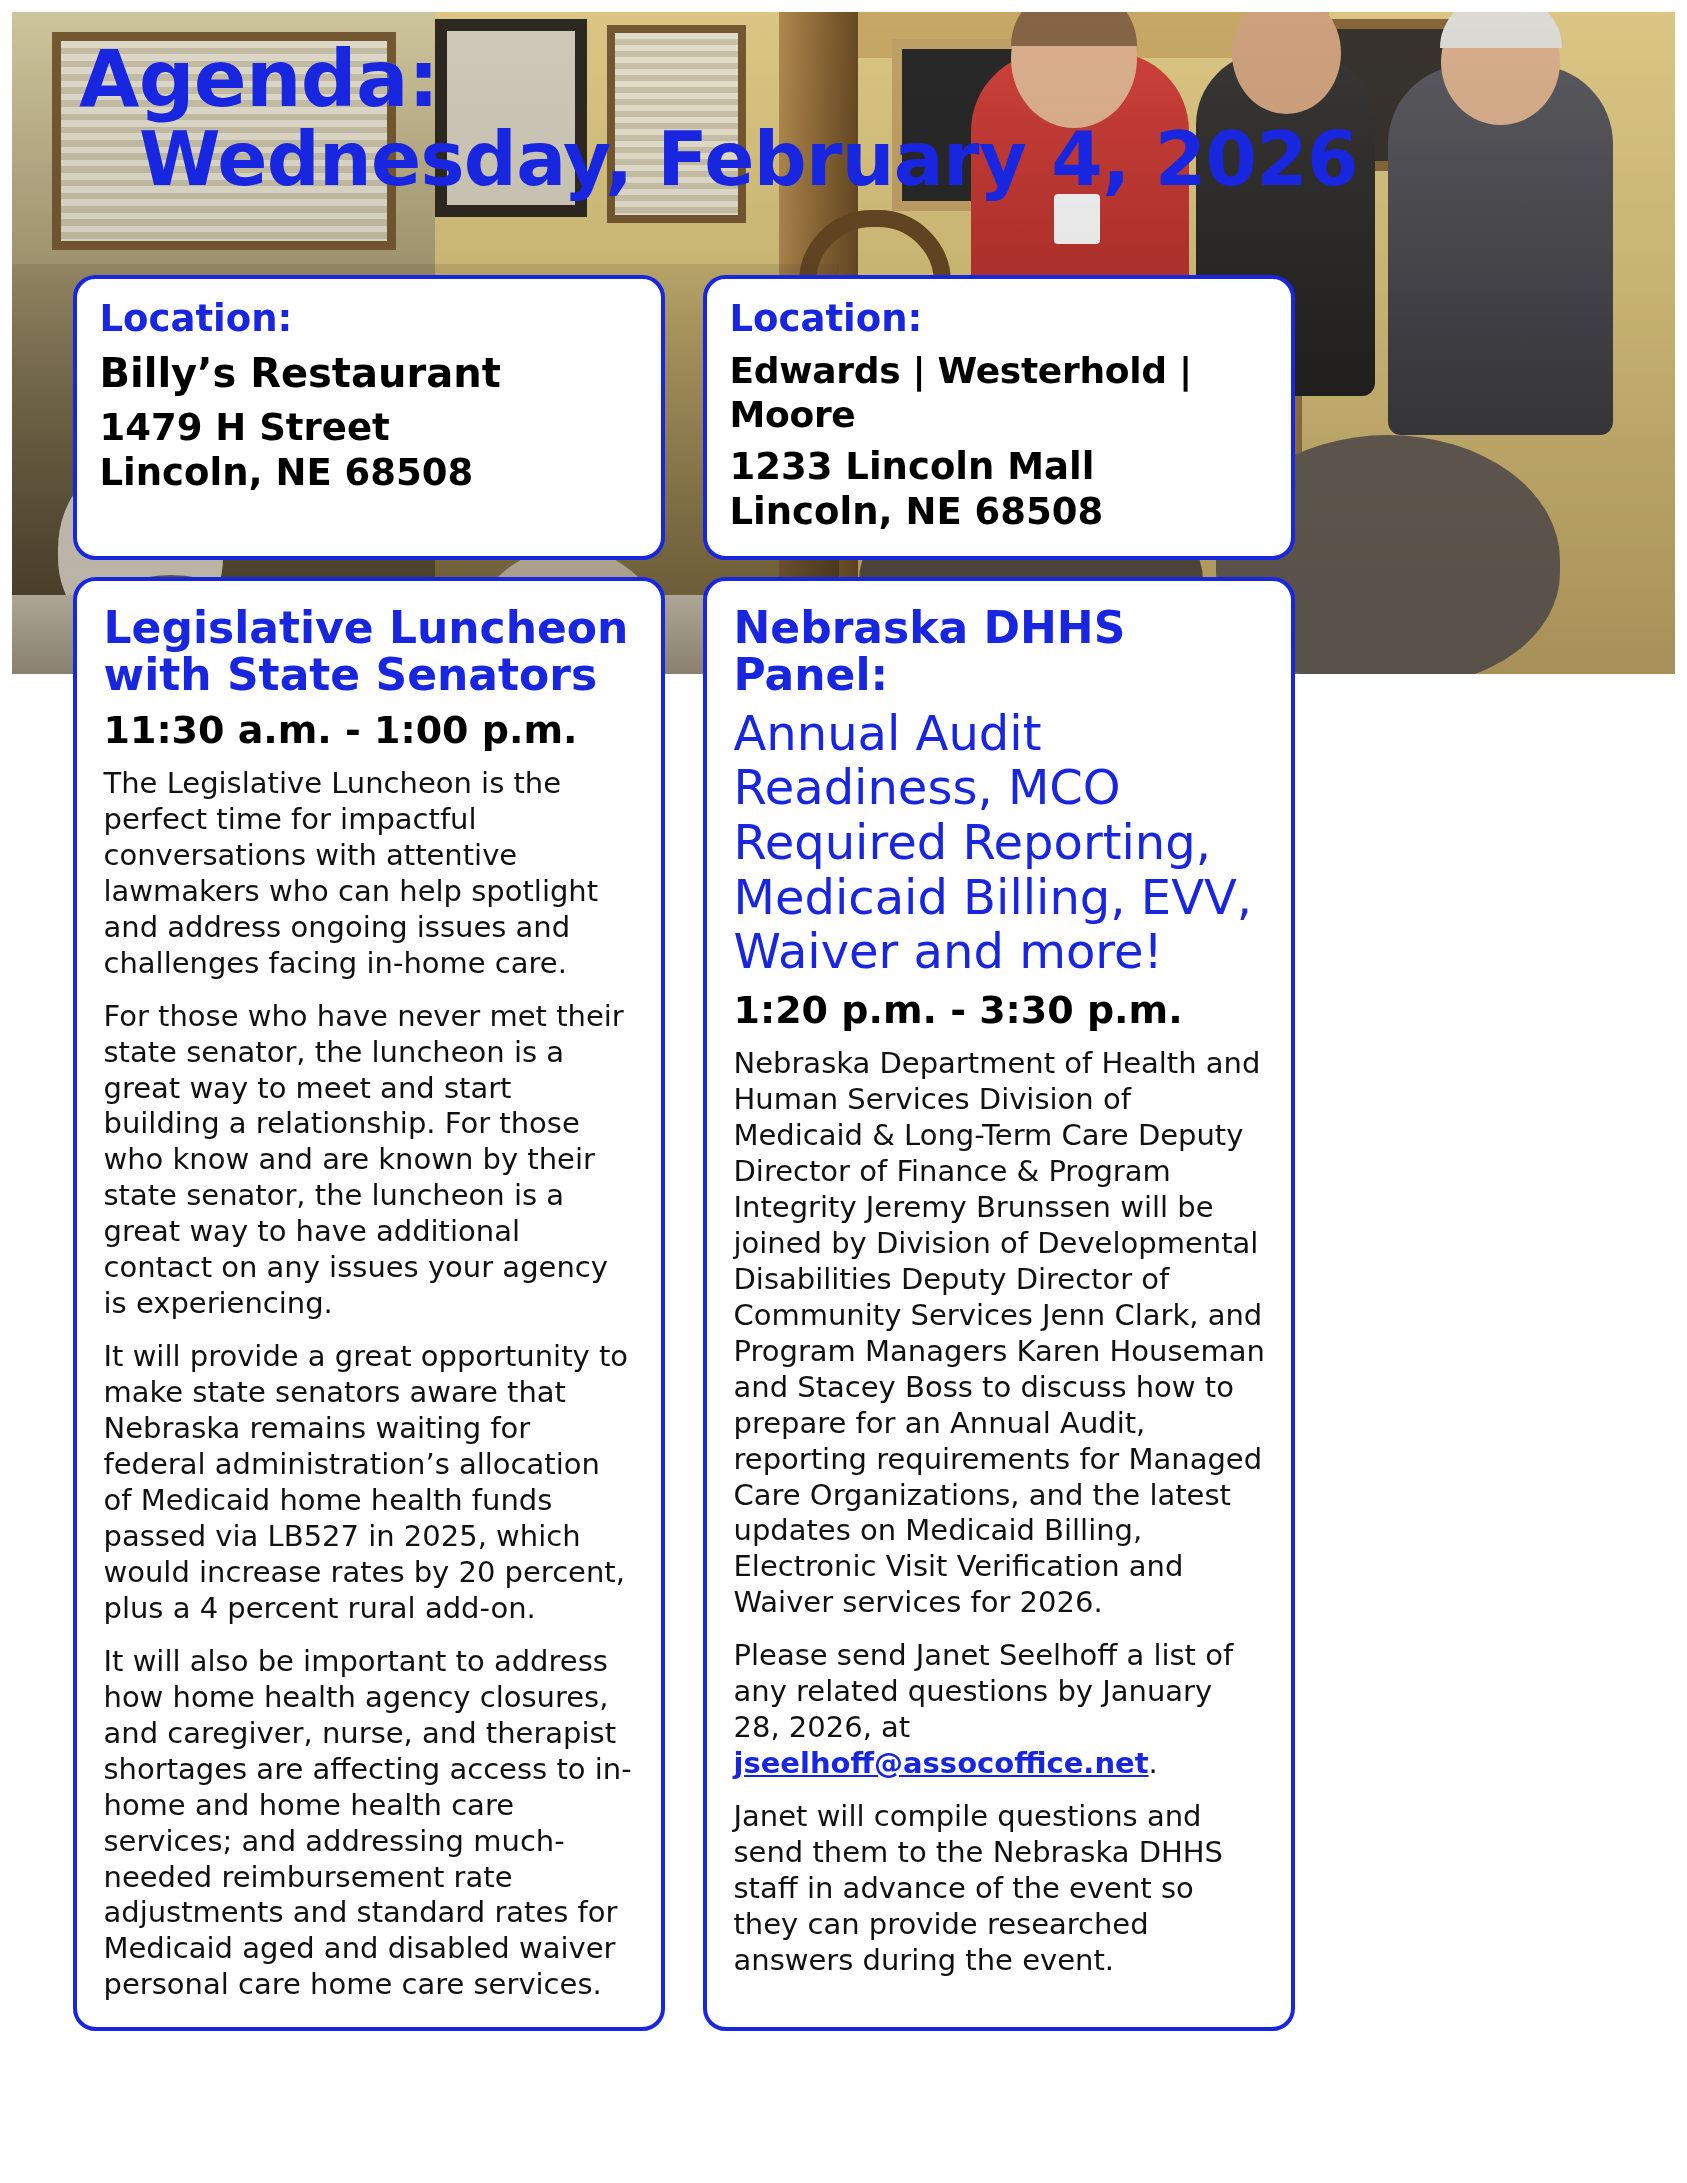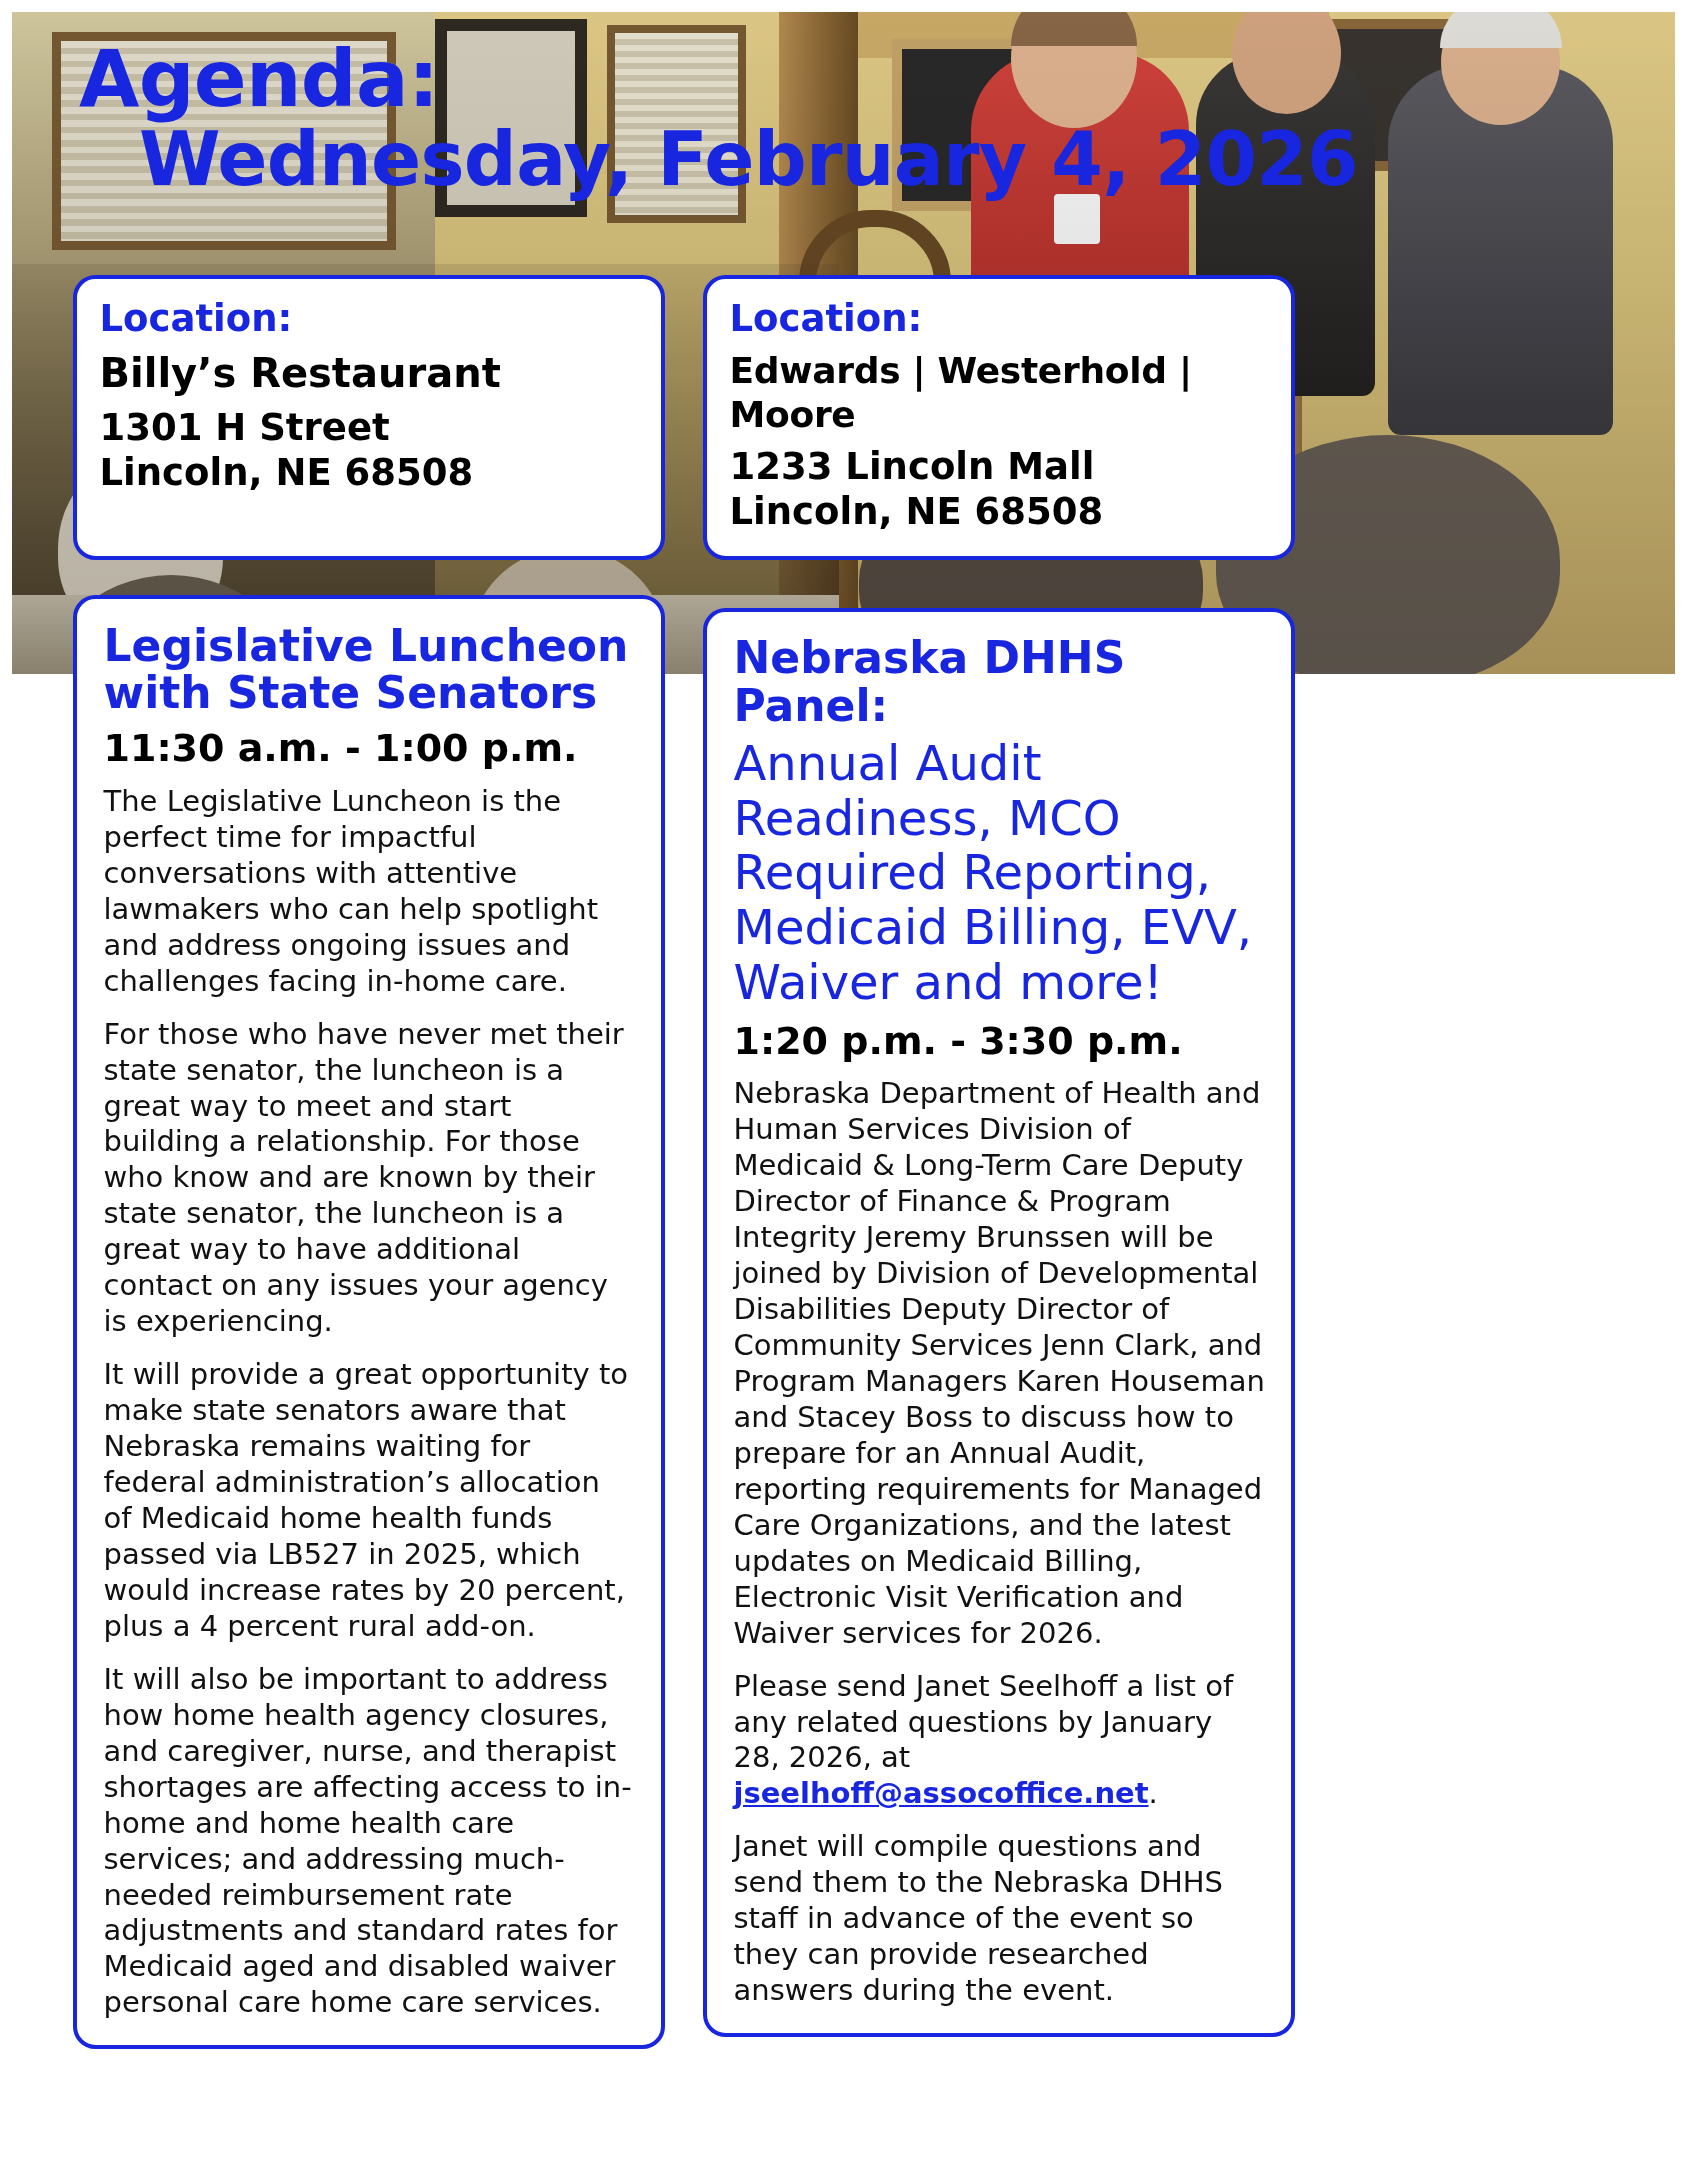--- a/index.html
+++ b/index.html
@@ -184,21 +184,21 @@
     left: 73px;
     top: 275px;
     width: 1222px;
     z-index: 6;
   }
   .row {
     display: flex;
     gap: 38px;
     align-items: stretch;
   }
-  .row.bottom { margin-top: 35px; align-items: center; }
+  .row.bottom { margin-top: 17px; }
 
   .card {
     background: #ffffff;
     border: 4.6px solid #1826e0;
     border-radius: 22.5px;
     box-sizing: border-box;
     flex: 1 1 0;
   }
   .card.loc { padding: 18.5px 22.5px 22.5px 22.5px; }
   .card.session { padding: 22.5px 25px 20px 26.5px; }
@@ -308,21 +308,21 @@
     <div class="title-line2">Wednesday, February 4, 2026</div>
   </div>
 
   <div class="grid">
 
     <div class="row top">
 
       <div class="card loc">
         <div class="loc-label">Location:</div>
         <div class="loc-name">Billy’s Restaurant</div>
-        <div class="loc-addr">1301 H Street</div>
+        <div class="loc-addr">1479 H Street</div>
         <div class="loc-addr">Lincoln, NE  68508</div>
       </div>
 
       <div class="card loc">
         <div class="loc-label">Location:</div>
         <div class="loc-name tight">Edwards | Westerhold | Moore</div>
         <div class="loc-addr">1233 Lincoln Mall</div>
         <div class="loc-addr">Lincoln, NE 68508</div>
       </div>
 

